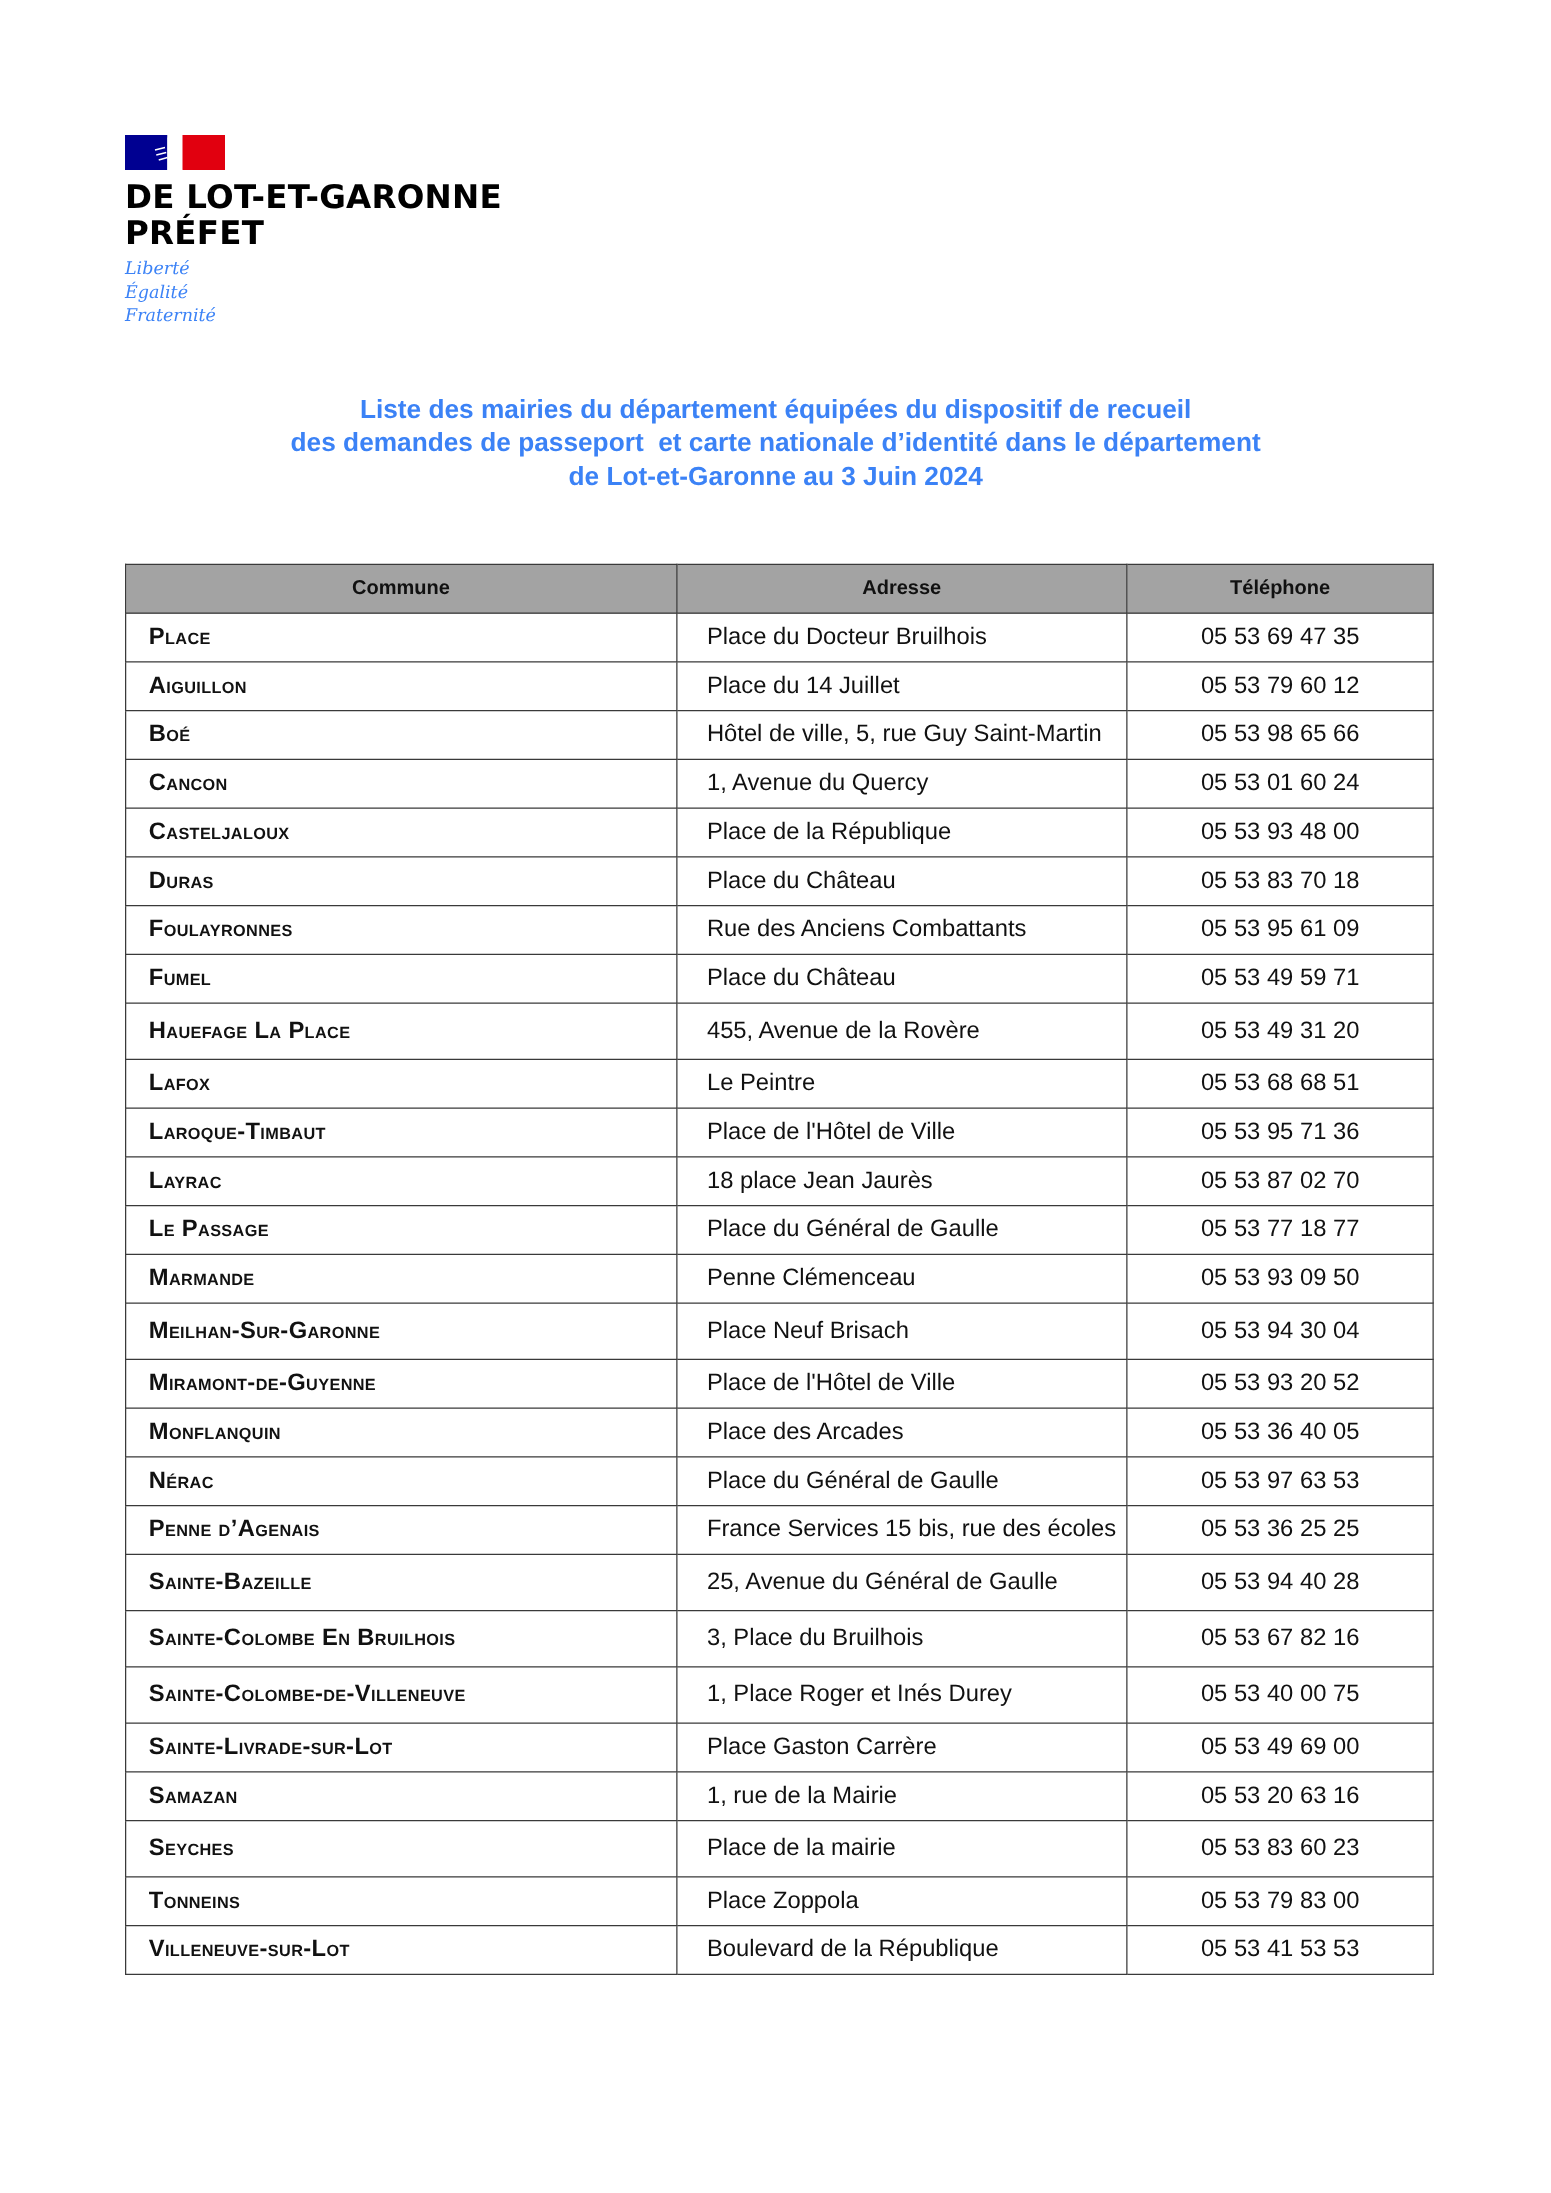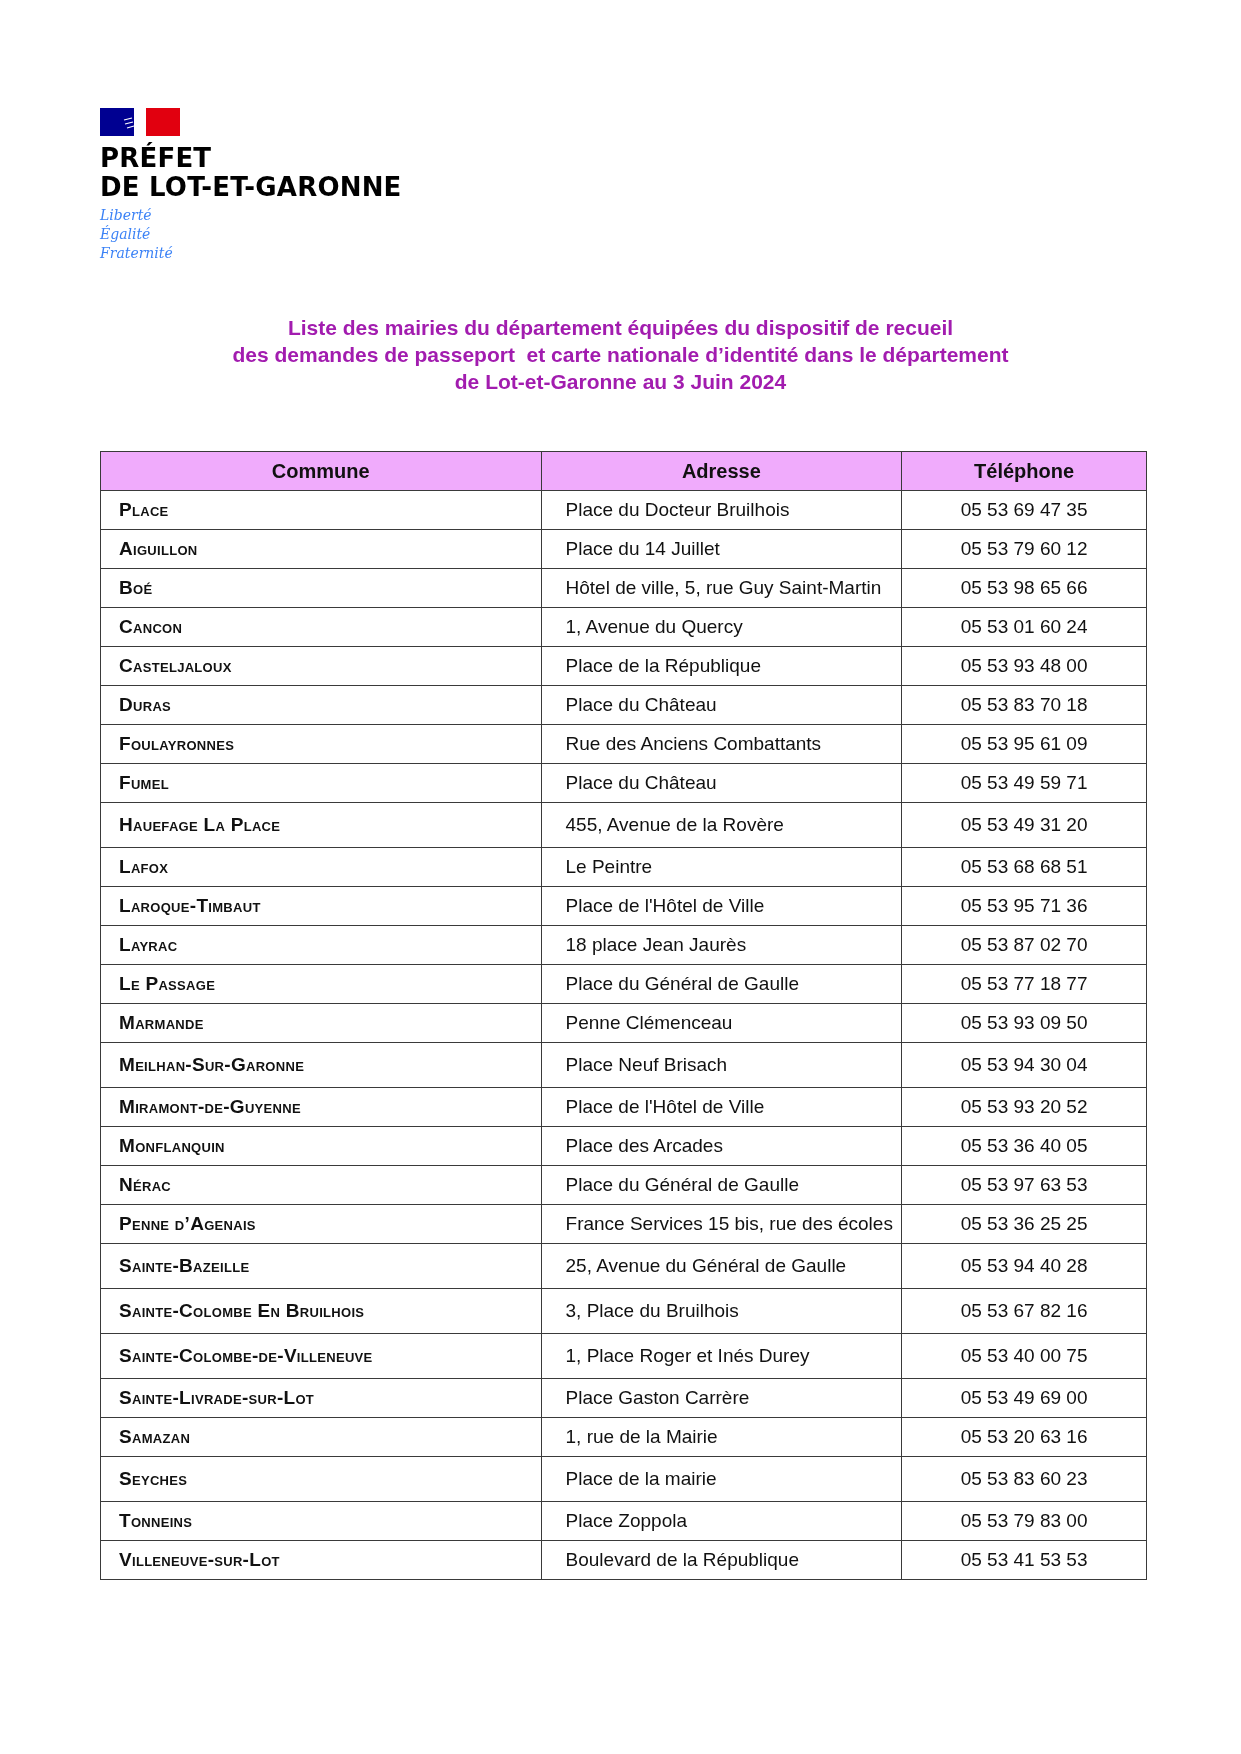--- a/index.html
+++ b/index.html
@@ -17,29 +17,29 @@
       margin-top: 8px; font-family: "DejaVu Sans", sans-serif; font-weight: bold;
       font-size: 26px; line-height: 29px; letter-spacing: 0.2px; color: #000;
     }
     .motto {
       margin-top: 4px; font-family: "DejaVu Serif", serif; font-style: italic;
       font-size: 14px; line-height: 19px; color: #3b82f6;
     }
     .doc-title {
       position: absolute; left: 0; right: 0; top: 314px; text-align: center;
       font-family: "Liberation Sans", sans-serif; font-weight: bold;
-      font-size: 21px; line-height: 27px; color: #a21caf;
+      font-size: 21px; line-height: 27px; color: #3b82f6;
     }
     table.list {
       position: absolute; left: 100px; top: 451px; width: 1047px;
       border-collapse: collapse; font-size: 19px;
     }
     table.list th, table.list td { border: 1.5px solid #3a3a3a; }
     table.list th {
-      background: #f0abfc; font-weight: bold; font-size: 20px; height: 36px;
+      background: #a3a3a3; font-weight: bold; font-size: 16px; height: 36px;
       text-align: center; color: #111;
     }
     table.list td { height: 38px; padding: 0; }
     table.list tr.tall td { height: 44px; }
     col.c1 { width: 441px; } col.c2 { width: 361px; } col.c3 { width: 245px; }
     td.commune {
       padding-left: 18px !important; font-weight: bold; font-variant: small-caps;
       font-size: 19px; letter-spacing: 0.3px; vertical-align: middle;
     }
     td.adresse { padding-left: 24px !important; font-size: 19px; }
@@ -52,22 +52,22 @@
   <div class="flag">
     <div class="blue"></div>
       <div class="white"></div>
       <div class="red"></div>
     <svg width="36" height="28" viewBox="0 0 36 28">
       <path d="M22 2 C16 3 14 8 15 12 C14 14 12 15 13 16 C14 17 15 18 14 20 C15 22 17 23 19 22 C20 25 22 27 24 28 L12 28 L12 2 Z" fill="#ffffff"></path>
       <path d="M2 12 L10 10 M3 16 L11 14 M5 20 L12 18" stroke="#ffffff" stroke-width="1.2"></path>
     </svg>
   </div>
   <div class="prefet">
+    <div>DE LOT-ET-GARONNE</div>
     <div>PRÉFET</div>
-    <div>DE LOT-ET-GARONNE</div>
   </div>
   <div class="motto">
     <div>Liberté</div>
     <div>Égalité</div>
     <div>Fraternité</div>
   </div>
 </div>
 
 <div class="doc-title">
   <div>Liste des mairies du département équipées du dispositif de recueil</div>

